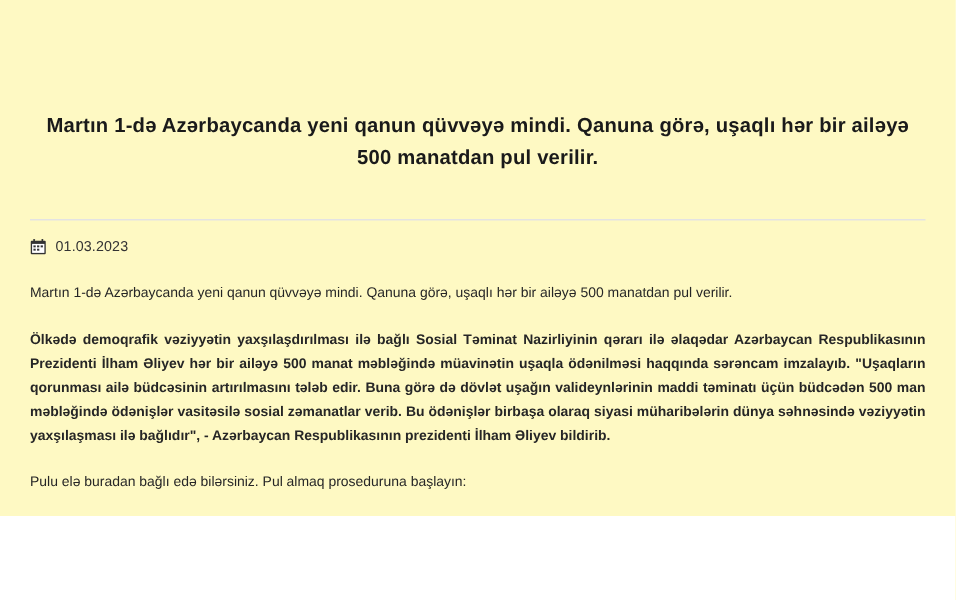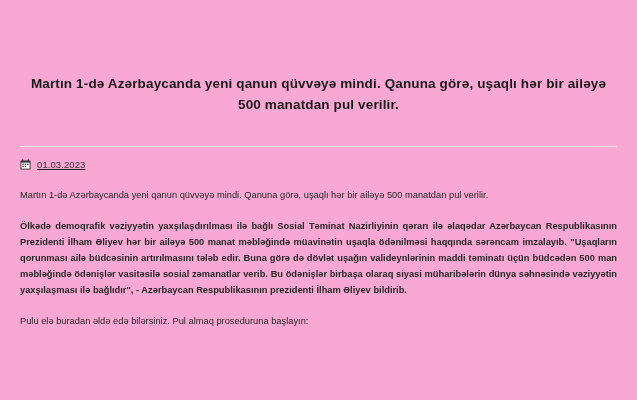--- a/index.html
+++ b/index.html
@@ -9,24 +9,24 @@
   body {
     width: 637px;
     height: 400px;
     background: #ffffff;
     font-family: "Liberation Sans", sans-serif;
     color: #222222;
     overflow: hidden;
   }
   .page {
     width: 637px;
-    height: 400px;
+    height: 344px;
     box-sizing: border-box;
     position: relative;
-    background: #f9a8d4;
+    background: #fef9c3;
   }
   .content {
     position: absolute;
     left: 20px;
     top: 0;
     width: 597px;
   }
   .headline {
     margin: 0;
     padding-top: 74px;
@@ -41,21 +41,20 @@
     margin: 30px 0 0 0;
     border: 0;
     border-top: 1px solid #e3e3e3;
     width: 100%;
   }
   .meta-row {
     display: flex;
     align-items: center;
     gap: 6px;
     margin-top: 12px;
-    text-decoration: underline;
   }
   .cal-icon {
     display: inline-block;
     width: 11px;
     height: 11px;
     position: relative;
     flex: 0 0 auto;
   }
   .cal-icon svg { display: block; }
   .meta-date {
@@ -98,16 +97,16 @@
           <rect x="4.7" y="6.8" width="1.5" height="1.3" fill="#333333"></rect>
         </svg>
       </span>
       <span class="meta-date">01.03.2023</span>
     </div>
 
     <p class="body-text p1">Martın 1-də Azərbaycanda yeni qanun qüvvəyə mindi. Qanuna görə, uşaqlı hər bir ailəyə 500 manatdan pul verilir.</p>
 
     <p class="body-text p2">Ölkədə demoqrafik vəziyyətin yaxşılaşdırılması ilə bağlı Sosial Təminat Nazirliyinin qərarı ilə əlaqədar Azərbaycan Respublikasının Prezidenti İlham Əliyev hər bir ailəyə 500 manat məbləğində müavinətin uşaqla ödənilməsi haqqında sərəncam imzalayıb. "Uşaqların qorunması ailə büdcəsinin artırılmasını tələb edir. Buna görə də dövlət uşağın valideynlərinin maddi təminatı üçün büdcədən 500 man məbləğində ödənişlər vasitəsilə sosial zəmanatlar verib. Bu ödənişlər birbaşa olaraq siyasi mühari​bələrin dünya səhnəsində vəziyyətin yaxşılaşması ilə bağlıdır", - Azərbaycan Respublikasının prezidenti İlham Əliyev bildirib.</p>
 
-    <p class="body-text p3">Pulu elə buradan əldə edə bilərsiniz. Pul almaq prosedurunа başlayın:</p>
+    <p class="body-text p3">Pulu elə buradan bağlı edə bilərsiniz. Pul almaq prosedurunа başlayın:</p>
 
   </div>
 </div>
 
 </body></html>

